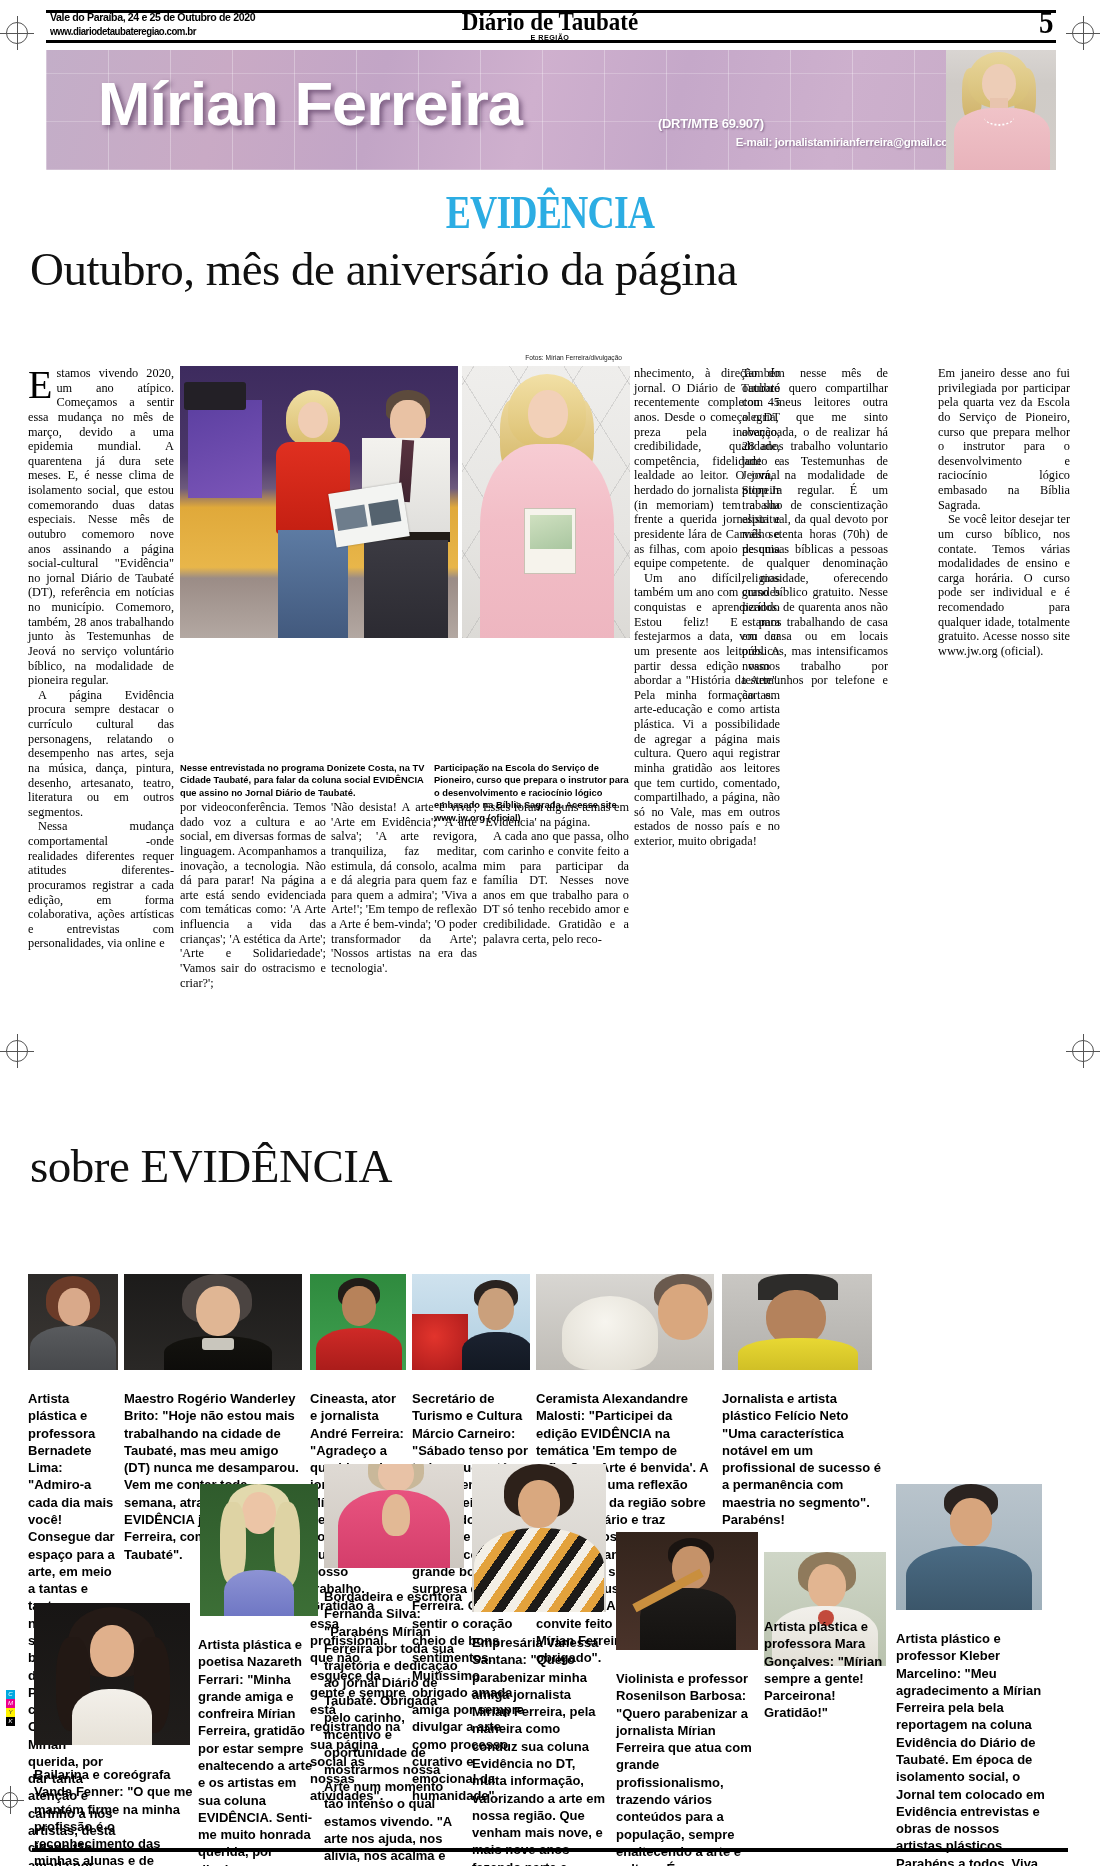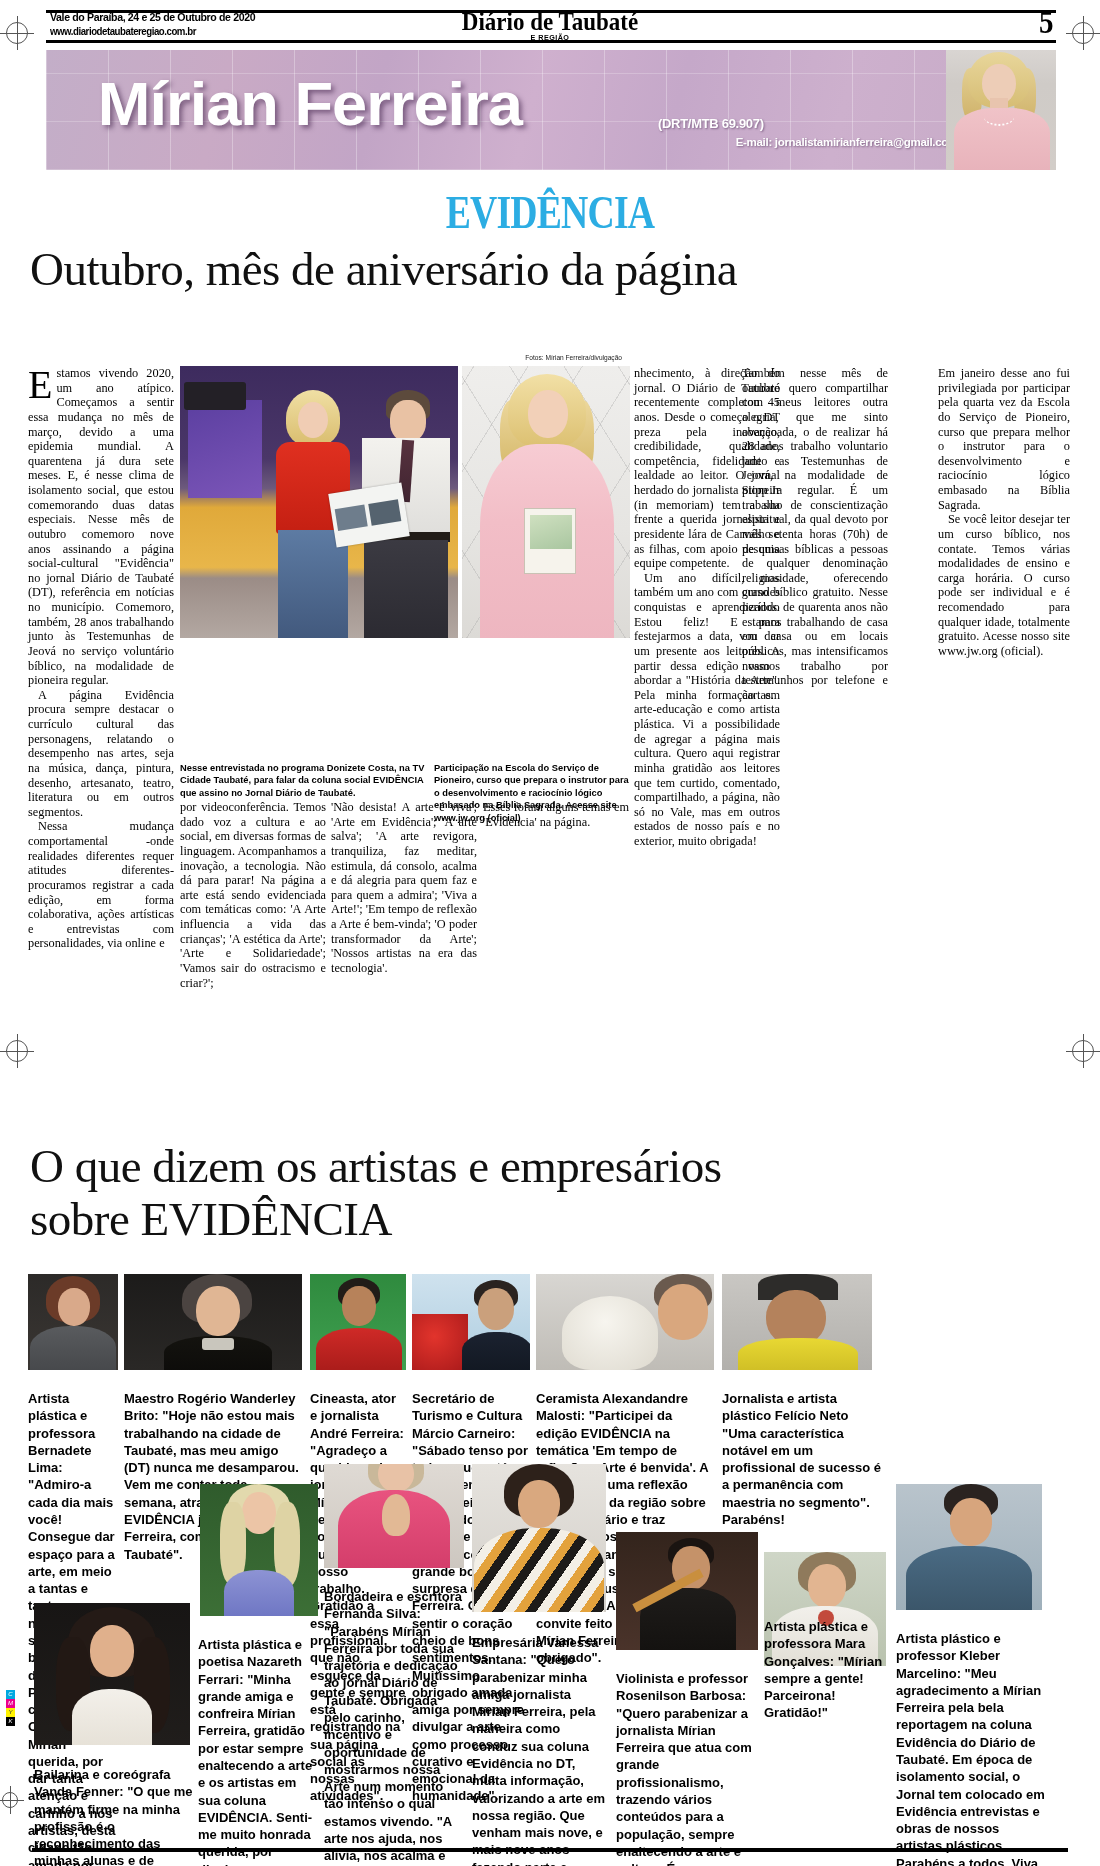--- a/index.html
+++ b/index.html
@@ -362,38 +362,38 @@
 <div class="art col-text" id="col2">
   <p style="text-indent:0">por videoconferência. Temos dado voz a cultura e ao social, em diversas formas de linguagem. Acompanhamos a inovação, a tecnologia. Não dá para parar! Na página a arte está sendo evidenciada com temáticas como: 'A Arte influencia a vida das crianças'; 'A estética da Arte'; 'Arte e Solidariedade'; 'Vamos sair do ostracismo e criar?';</p>
 </div>
 
 <div class="art col-text" id="col3">
   <p style="text-indent:0">'Não desista! A arte é viva'; 'Arte em Evidência'; 'A arte salva'; 'A arte revigora, tranquiliza, faz meditar, estimula, dá consolo, acalma e dá alegria para quem faz e para quem a admira'; 'Viva a Arte!'; 'Em tempo de reflexão a Arte é bem-vinda'; 'O poder transformador da Arte'; 'Nossos artistas na era das tecnologia'.</p>
 </div>
 
 <div class="art col-text" id="col4">
   <p style="text-indent:0">Esses foram alguns temas em 'Evidencia' na página.</p>
+  <p>A cada ano que passa, olho com carinho e convite feito a mim para participar da família DT. Nesses nove anos em que trabalho para o DT só tenho recebido amor e credibilidade. Gratidão e a palavra certa, pelo reco-</p>
 </div>
 
 <div class="art col-text" id="col5">
   <p style="text-indent:0">nhecimento, à direção do jornal. O Diário de Taubaté recentemente completou 45 anos. Desde o começo o DT preza pela inovação, credibilidade, qualidade, competência, fidelidade e lealdade ao leitor. O jornal herdado do jornalista Stipp Jr (in memoriam) tem a sua frente a querida jornalista e presidente lára de Carvalho e as filhas, com apoio de uma equipe competente.</p>
   <p>Um ano difícil, mas também um ano com grandes conquistas e aprendizados. Estou feliz! E para festejarmos a data, vou dar um presente aos leitores. A partir dessa edição vamos abordar a "História da Arte". Pela minha formação em arte-educação e como artista plástica. Vi a possibilidade de agregar a página mais cultura. Quero aqui registrar minha gratidão aos leitores que tem curtido, comentado, compartilhado, a página, não só no Vale, mas em outros estados de nosso país e no exterior, muito obrigada!</p>
 </div>
 
 <div class="art col-text" id="col6">
   <p style="text-indent:0">Também nesse mês de outubro quero compartilhar com meus leitores outra alegria, que me sinto abençoada, o de realizar há 28 anos trabalho voluntario junto as Testemunhas de Jeová, na modalidade de pioneira regular. É um trabalho de conscientização espiritual, da qual devoto por mês setenta horas (70h) de pesquisas bíblicas a pessoas de qualquer denominação religiosidade, oferecendo curso bíblico gratuito. Nesse período de quarenta anos não estamos trabalhando de casa em casa ou em locais públicos, mas intensificamos nosso trabalho por testemunhos por telefone e cartas.</p>
 </div>
 
 <div class="art col-text" id="col7">
   <p style="text-indent:0">Em janeiro desse ano fui privilegiada por participar pela quarta vez da Escola do Serviço de Pioneiro, curso que prepara melhor o instrutor para o desenvolvimento e raciocínio lógico embasado na Bíblia Sagrada.</p>
   <p>Se você leitor desejar ter um curso bíblico, nos contate. Temos várias modalidades de ensino e carga horária. O curso pode ser individual e é recomendado para qualquer idade, totalmente gratuito. Acesse nosso site www.jw.org (oficial).</p>
 </div>
 
 <div class="headline2">
-  <span>O que dizem os artistas e empresários</span>
   <span>sobre EVIDÊNCIA</span>
 </div>
 
 <div class="tphoto" style="left:28px; top:1274px; width:90px; height:96px;">
   <div class="pp">
       <div class="bg" style="background:linear-gradient(180deg,#2c2a28,#3a3633)"></div>
   <div class="hair" style="left:18px;top:2px;width:54px;height:46px;background:#6b3b28"></div>
   <div class="face" style="left:30px;top:14px;width:32px;height:38px;background:#d9a98a"></div>
   <div class="body" style="left:2px;top:52px;width:86px;height:46px;background:linear-gradient(180deg,#595b5e,#46484b)"></div>
     </div>

